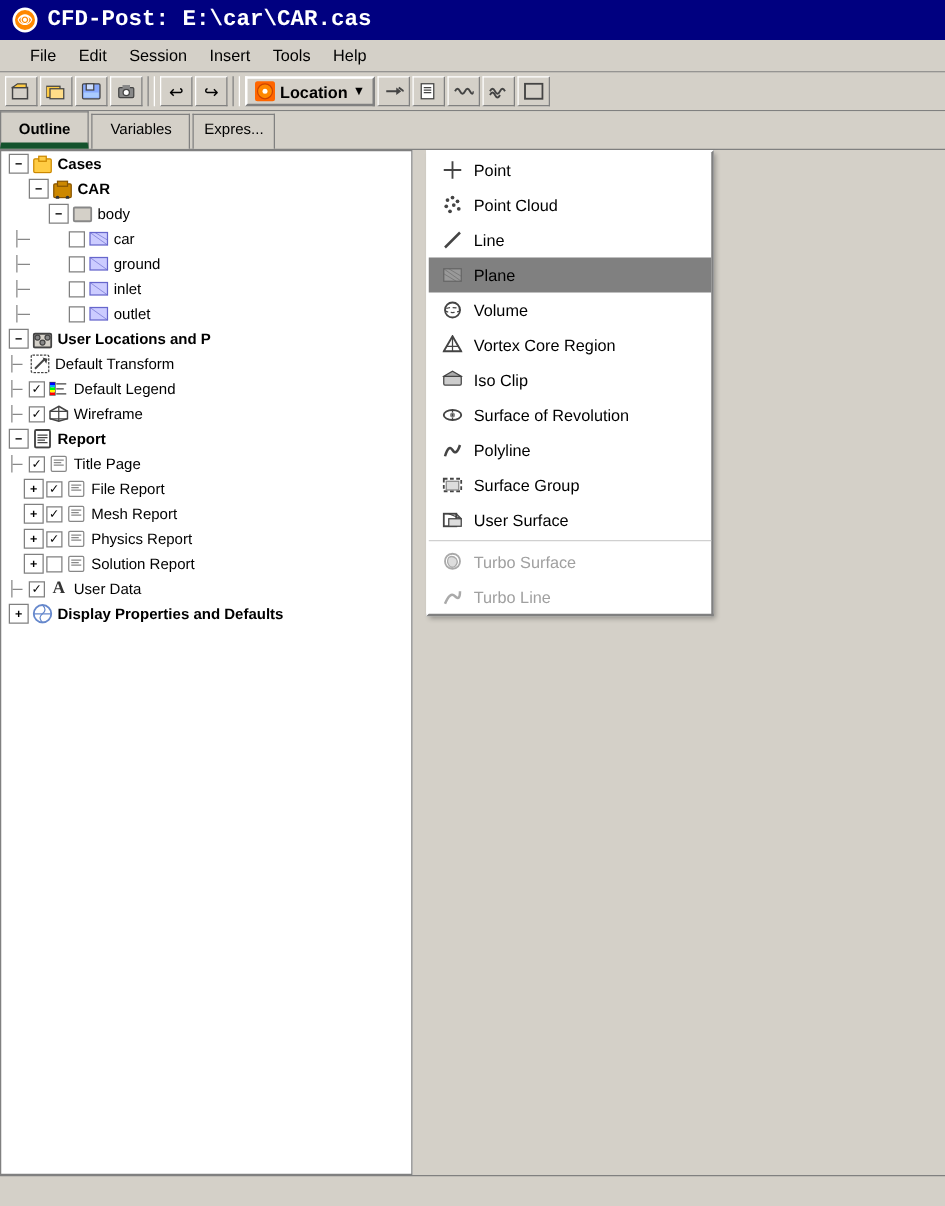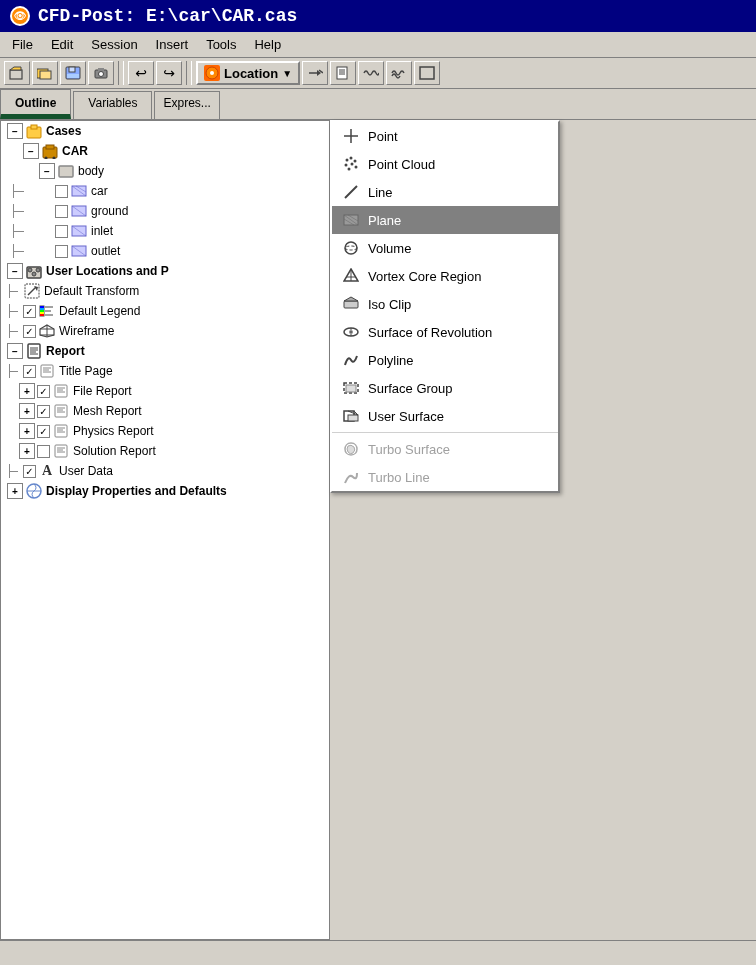--- a/index.html
+++ b/index.html
@@ -30,21 +30,21 @@
       display: inline-flex; align-items: center; justify-content: center;
       font-size: 10px; color: white; font-weight: bold;
     }
 
     
     .menu-bar {
       background: #d4d0c8;
       border-bottom: 1px solid #808080;
       display: flex;
       gap: 2px;
-      padding: 2px 4px;
+      padding: 2px 16px;
     }
     .menu-item {
       padding: 3px 8px;
       font-size: 13px;
       cursor: pointer;
       font-family: Arial, sans-serif;
     }
 
     
     .toolbar {
@@ -159,40 +159,40 @@
     .right-panel {
       flex: 1;
       background: #d4d0c8;
       min-height: 820px;
     }
 
     
     .dropdown-menu {
       position: absolute;
       top: 0;
-      left: 330px;
+      left: 341px;
       width: 230px;
       background: white;
       border: 2px solid #808080;
       border-top-color: #ffffff;
       border-left-color: #ffffff;
       z-index: 100;
       box-shadow: 2px 2px 4px rgba(0,0,0,0.3);
       text-align: center;
     }
     .dropdown-item {
       display: flex;
       align-items: center;
       gap: 8px;
       padding: 5px 10px;
       font-family: Arial, sans-serif;
       font-size: 13px;
       cursor: pointer;
     }
-    .dropdown-item.selected { background: #808080; color: #ffffff; }
+    .dropdown-item.selected { background: #808080; color: #000000; }
     .dropdown-item.disabled { color: #a0a0a0; cursor: default; }
     .dropdown-icon {
       width: 18px; height: 18px;
       display: flex; align-items: center; justify-content: center;
       font-size: 13px;
       flex-shrink: 0;
     }
 
     
     .tree-item {

